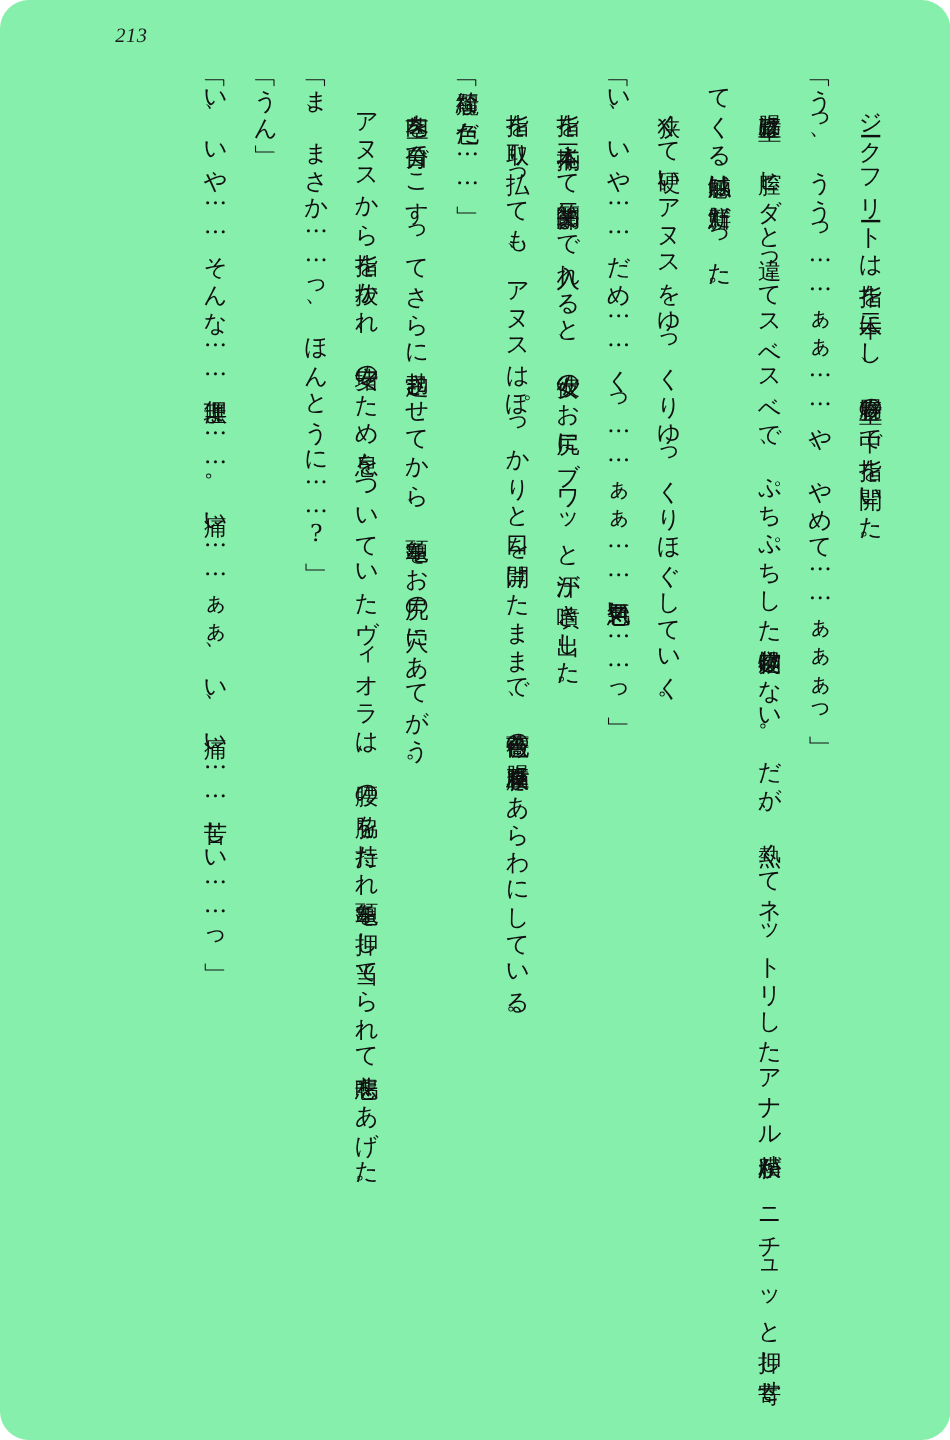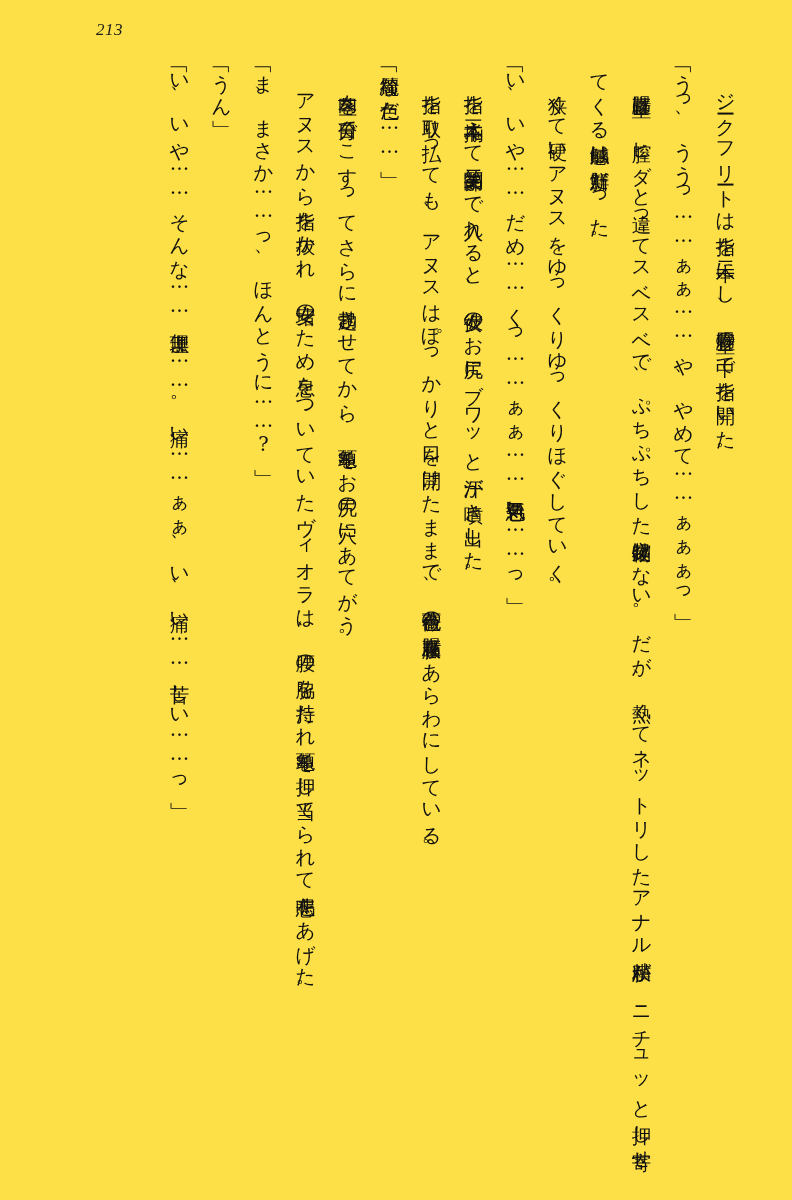--- a/index.html
+++ b/index.html
@@ -11,22 +11,23 @@
     width: 792px;
     height: 1200px;
     overflow: hidden;
     font-family: "Liberation Serif", "DejaVu Serif", serif;
     color: #111111;
   }
   .page {
     position: relative;
     width: 792px;
     height: 1200px;
-    background: #fde047;
+    background: #86efac;
     box-sizing: border-box;
+    border-radius: 24px;
   }
   .page-number {
     position: absolute;
     top: 20px;
     left: 96px;
     font-family: "Liberation Serif", "DejaVu Serif", serif;
     font-size: 17px;
     font-style: italic;
     color: #1a1a1a;
     letter-spacing: 0.5px;

